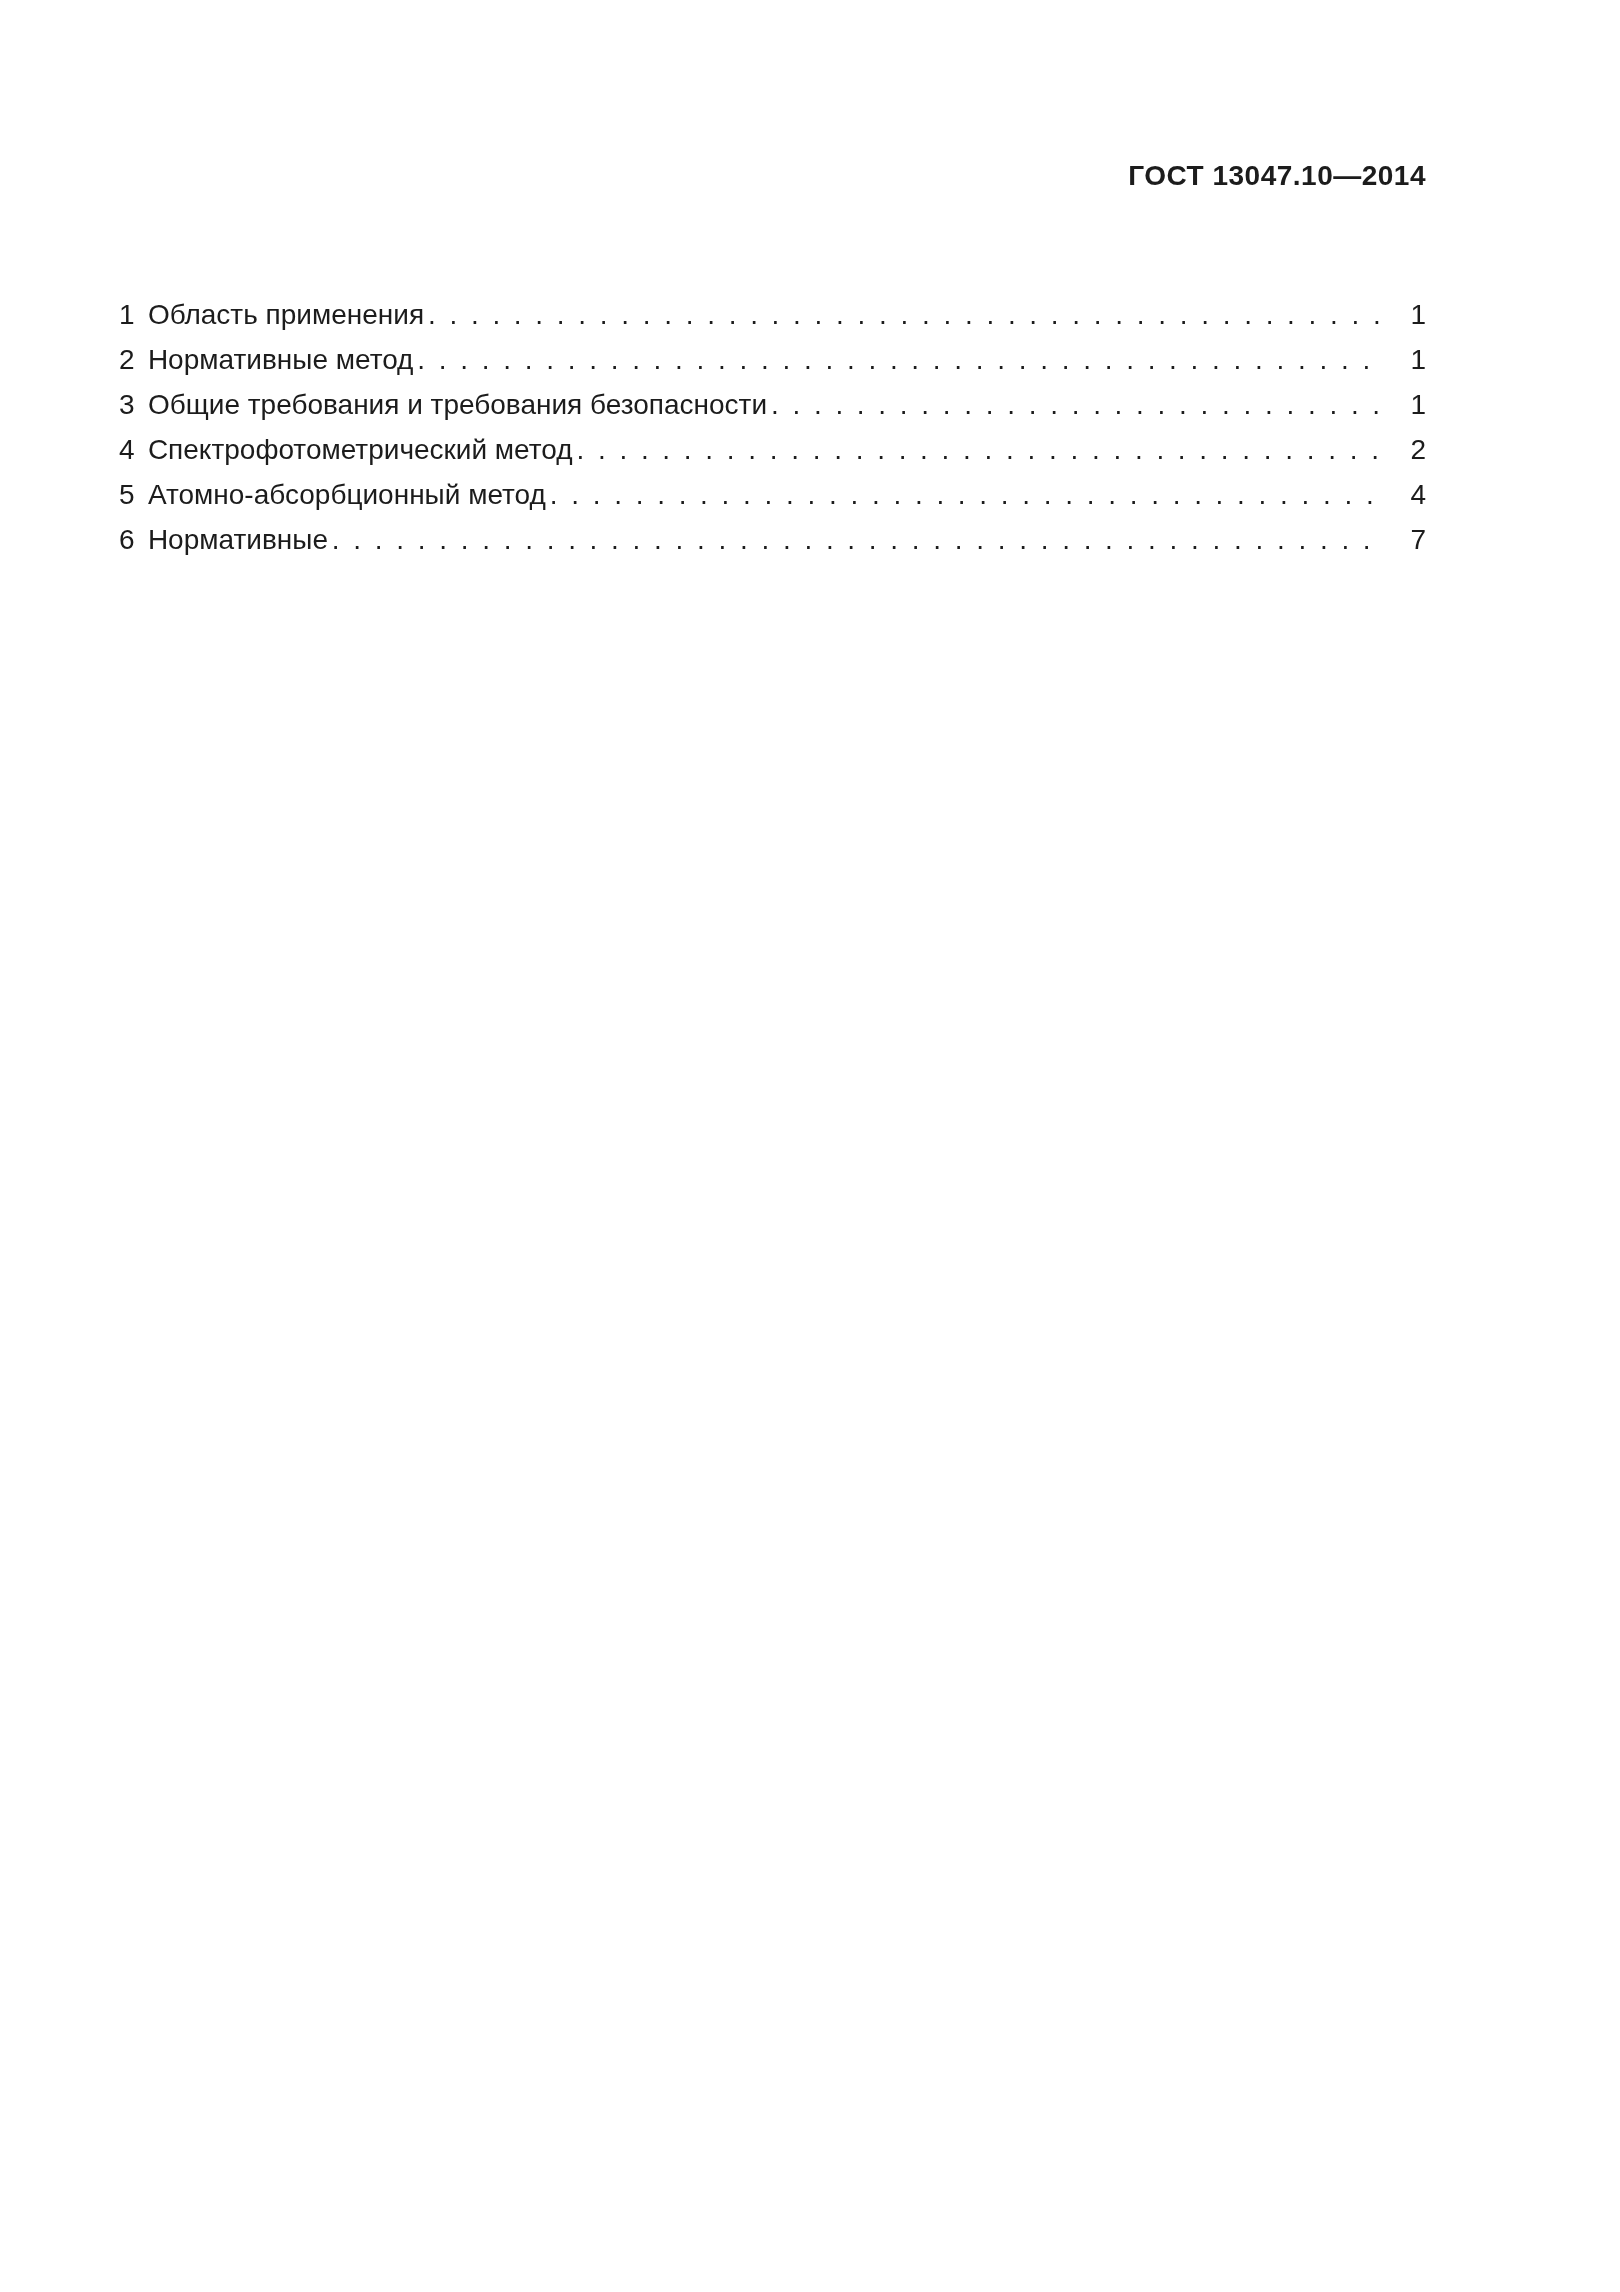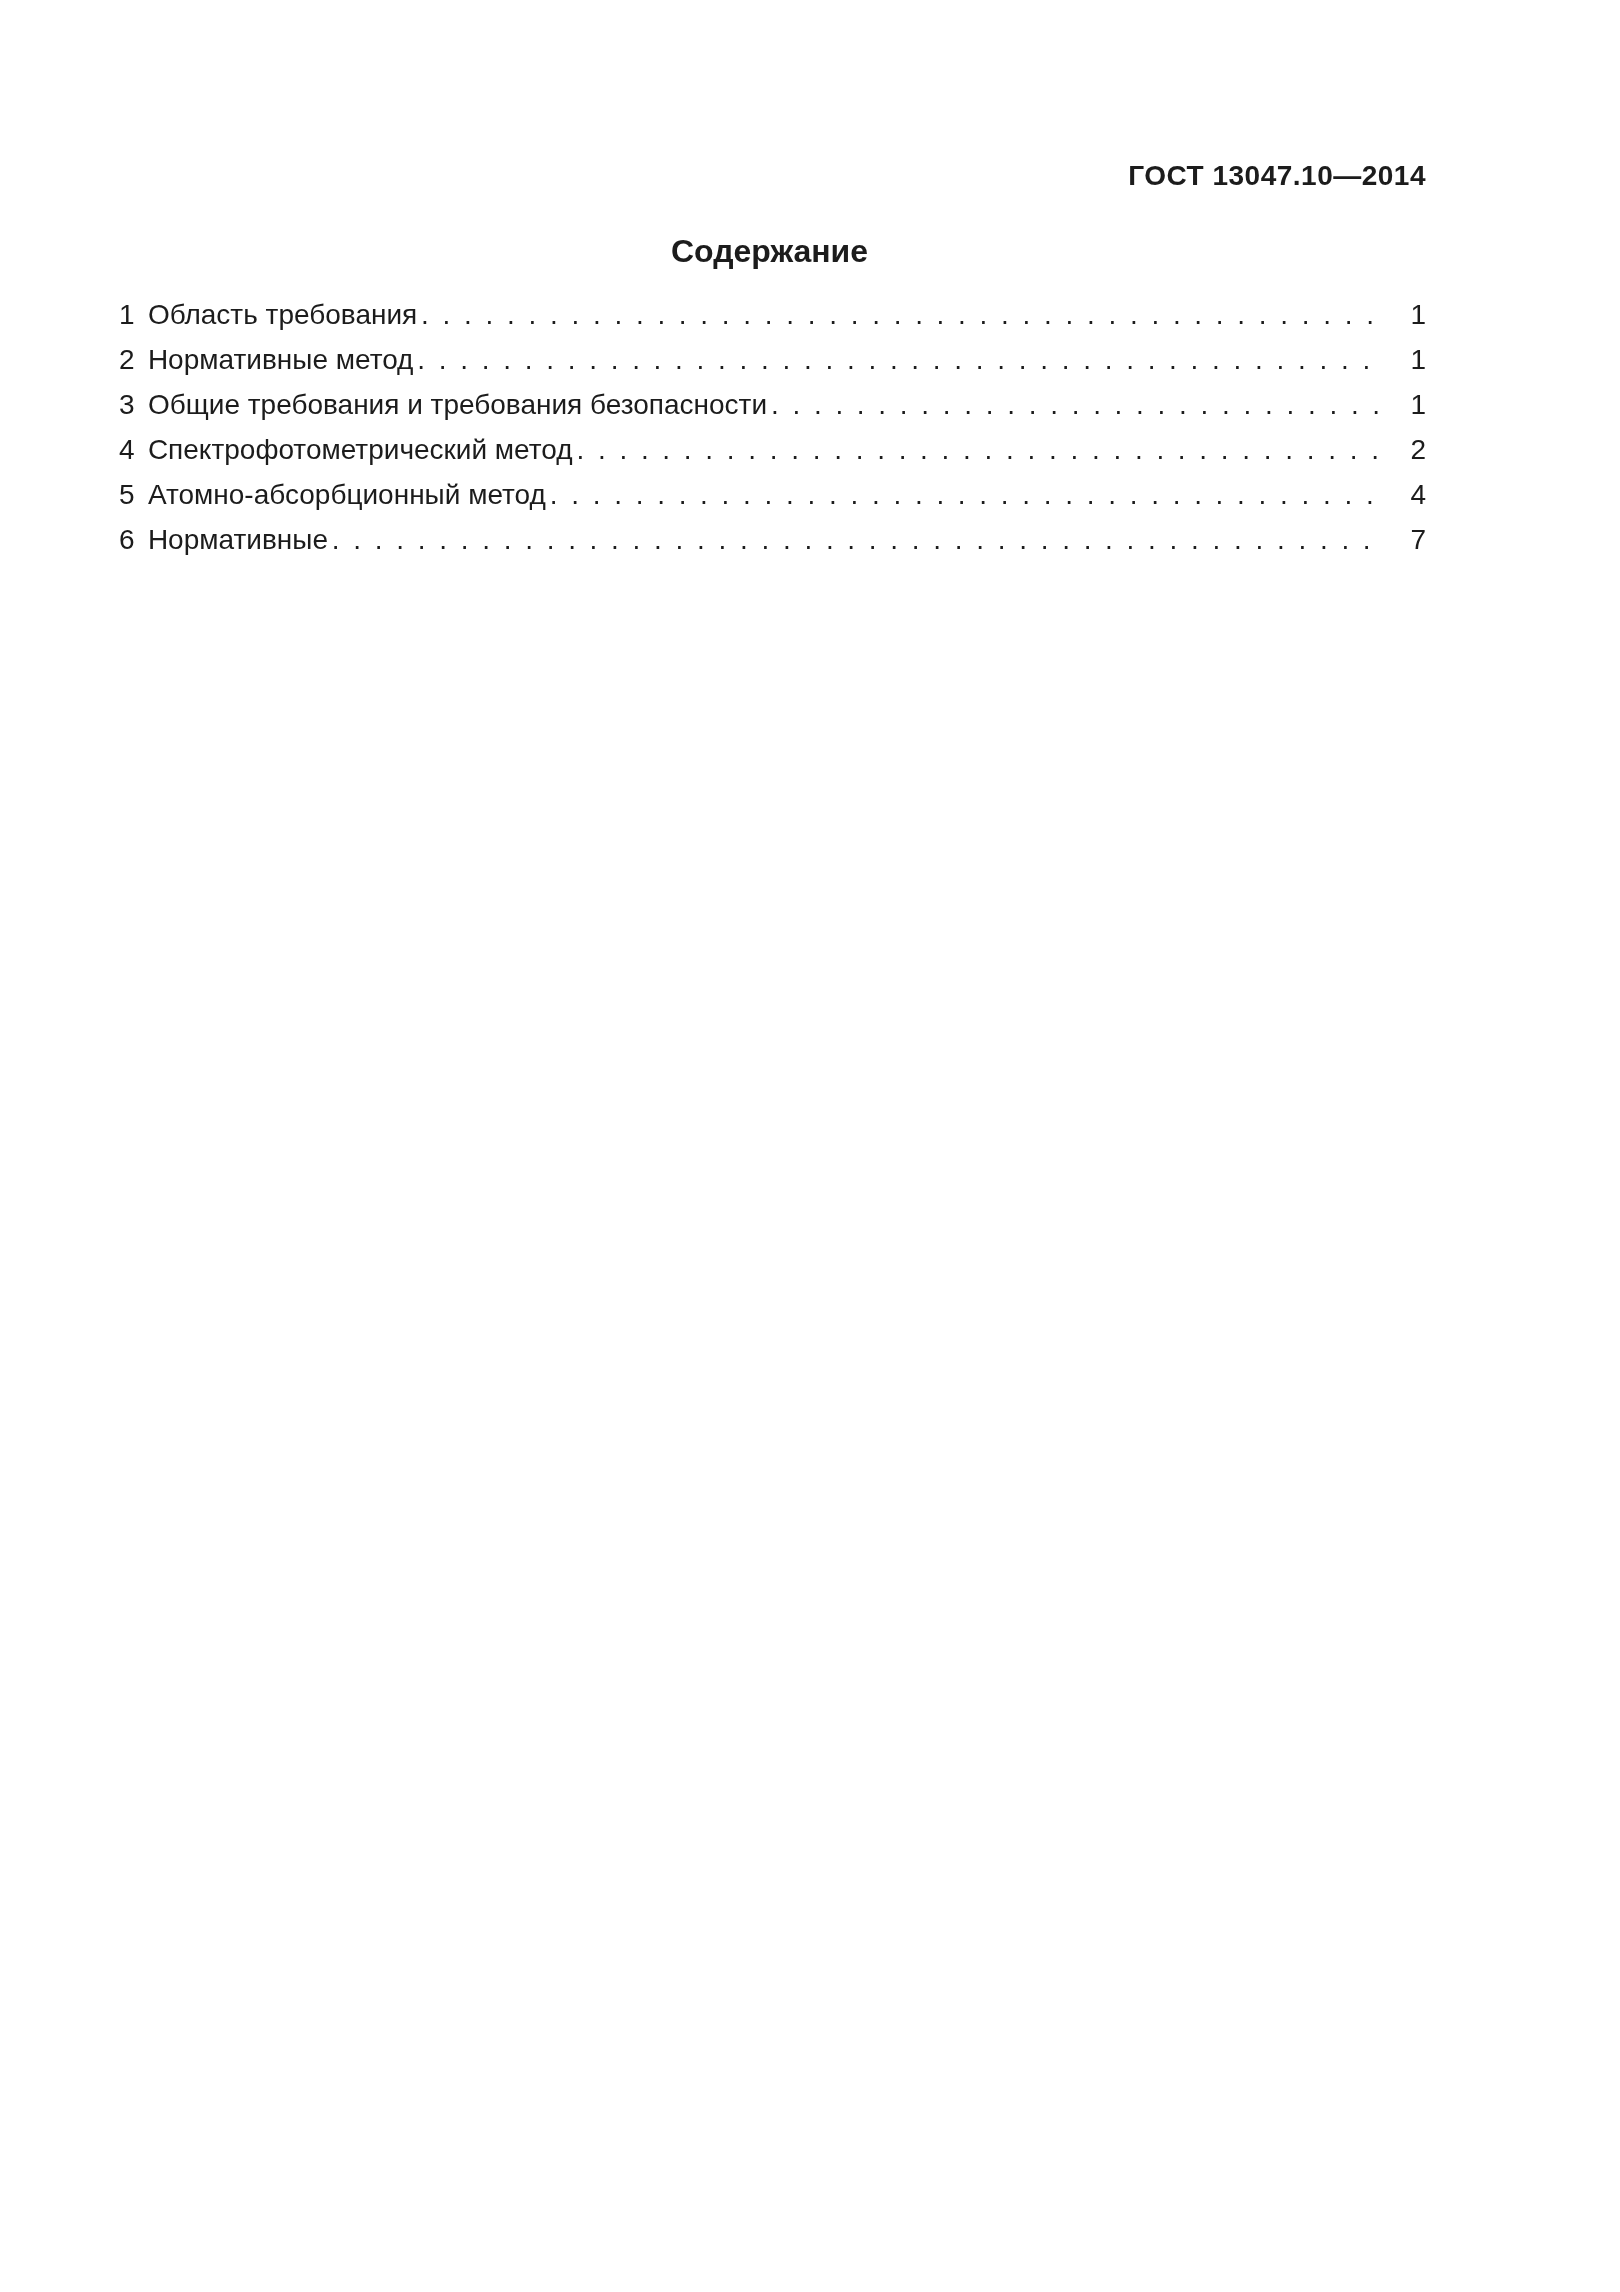--- a/index.html
+++ b/index.html
@@ -80,27 +80,26 @@
     letter-spacing: 1px;
   }
 </style>
 </head>
 <body>
 
 <div class="page">
 
   <div class="doc-header">ГОСТ 13047.10—2014</div>
 
-  <div class="doc-title">Содержание</div>
 
   <div class="toc">
 
     <div class="toc-row">
       <span class="toc-num">1</span>
-      <span class="toc-label">Область требования</span>
+      <span class="toc-label">Область применения</span>
       <span class="toc-leader">................................................................................</span>
       <span class="toc-page">1</span>
     </div>
 
     <div class="toc-row">
       <span class="toc-num">2</span>
       <span class="toc-label">Нормативные метод</span>
       <span class="toc-leader">................................................................................</span>
       <span class="toc-page">1</span>
     </div>

